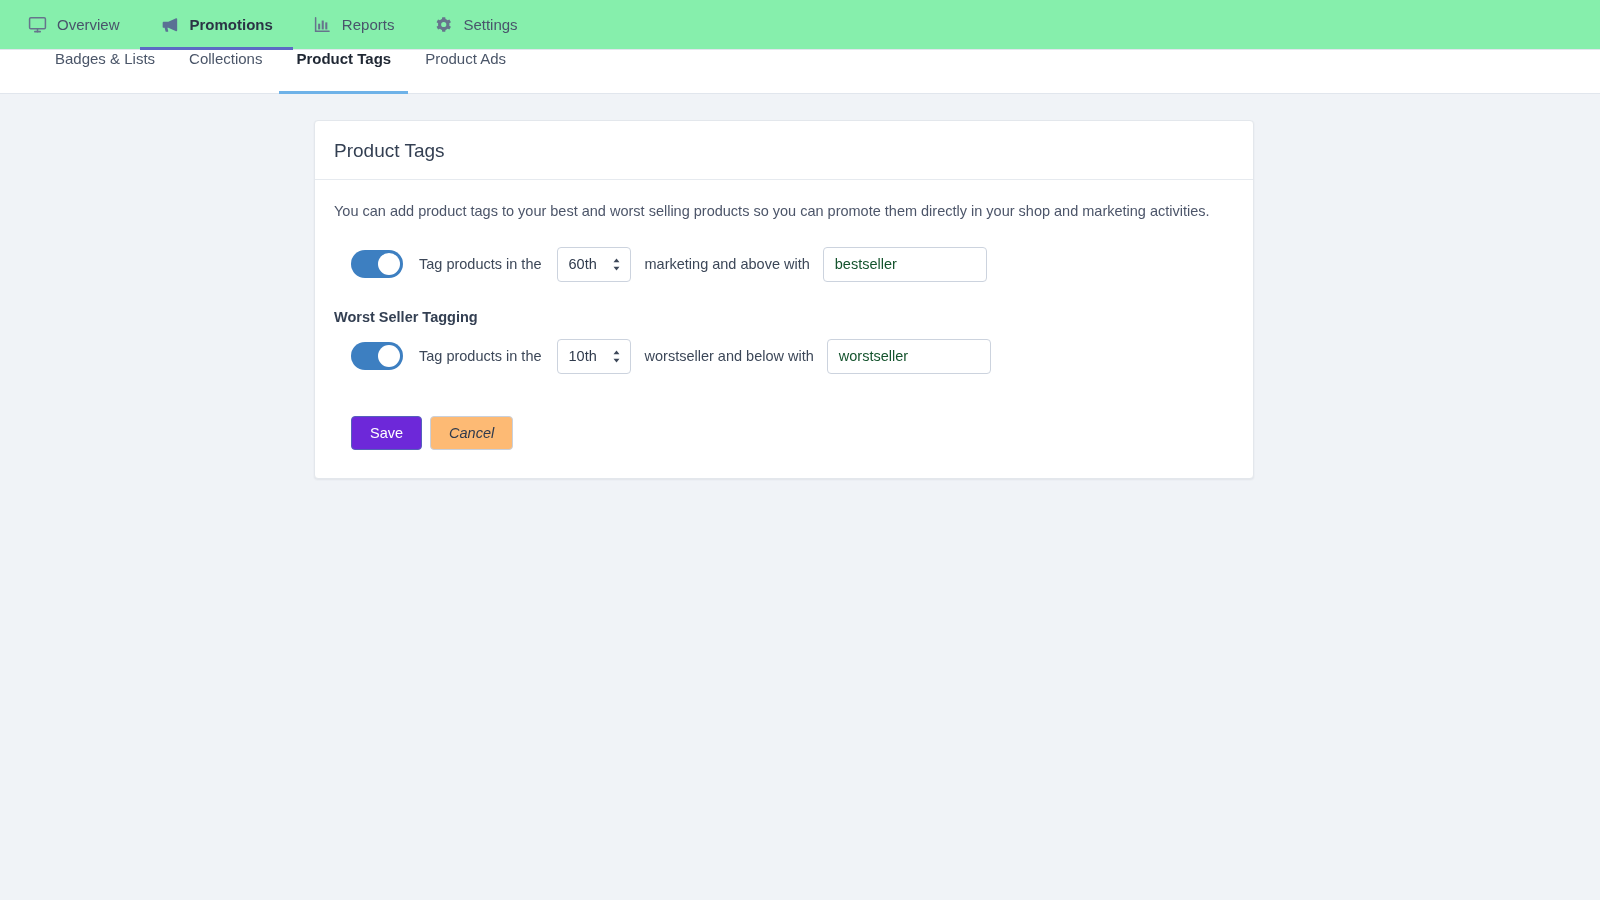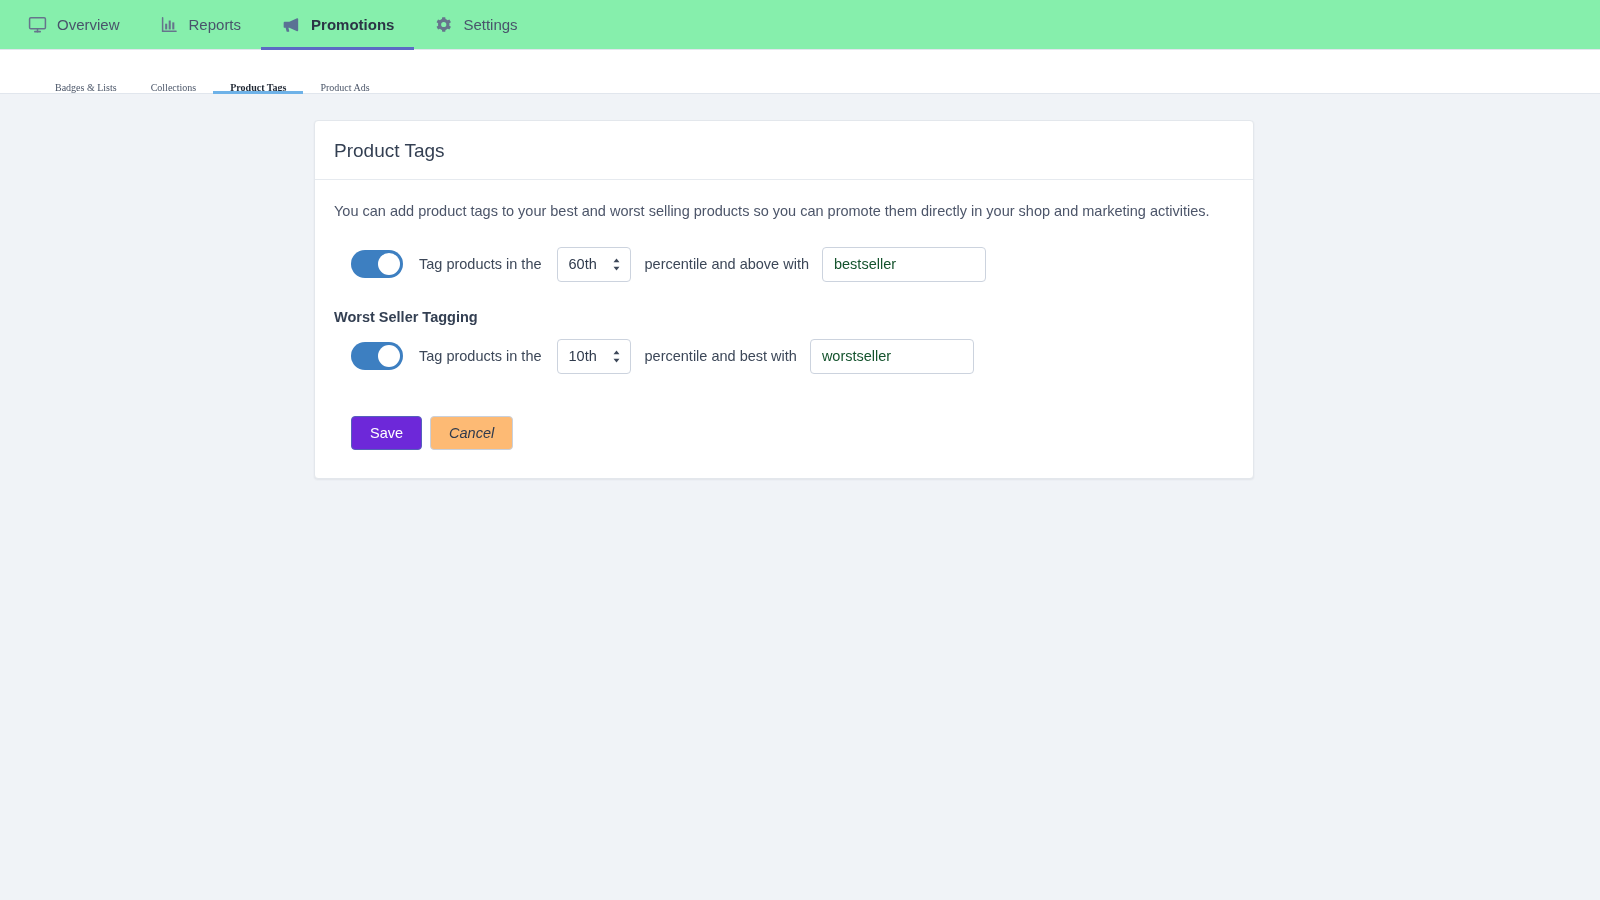--- a/index.html
+++ b/index.html
@@ -46,28 +46,27 @@
   .subnav {
     height: 44px;
     background: #ffffff;
     border-bottom: 1px solid #e1e6ed;
     display: flex;
     align-items: stretch;
     padding-left: 38px;
   }
   .subnav-item {
     display: flex;
-    align-items: flex-end;
+    align-items: flex-start;
     padding: 0 17px;
-    font-size: 10px;
+    font-size: 15px;
     color: #4a5568;
     cursor: pointer;
     position: relative;
     user-select: none;
-    font-family: Liberation Serif, serif;
   }
   .subnav-item.active { color: #1f2733; font-weight: bold; }
   .subnav-item.active::after {
     content: "";
     position: absolute;
     left: 0; right: 0; bottom: -1px;
     height: 3px;
     background: #6eb2e8;
   }
 
@@ -222,45 +221,45 @@
 
   <div class="topnav-item">
     <span>
       <svg width="19" height="19" viewBox="0 0 24 24" fill="none" stroke="#66748c" stroke-width="1.9" stroke-linecap="round" stroke-linejoin="round">
         <rect x="2" y="3.5" width="20" height="14" rx="1.6"></rect>
         <line x1="8.5" y1="21" x2="15.5" y2="21"></line>
         <line x1="12" y1="17.5" x2="12" y2="21"></line>
       </svg>
     </span>
     <span class="tn-label">Overview</span>
+  </div>
+
+  <div class="topnav-item active">
+    <span>
+      <svg width="20" height="20" viewBox="0 0 24 24" fill="#5a7194">
+        <path d="M3.2 9.2v5.1c0 .6.45 1.05 1.05 1.05h1.3l1.1 4.2c.1.4.45.65.85.65h1.5c.6 0 1.02-.55.88-1.12L8.9 15.35h1.1l9.3 4.15c.6.27 1.3-.17 1.3-.85V4.8c0-.68-.7-1.12-1.3-.85L10 8.1H4.25c-.6 0-1.05.47-1.05 1.1z"></path>
+      </svg>
+    </span>
+    <span class="tn-label">Promotions</span>
   </div>
 
   <div class="topnav-item">
     <span>
       <svg width="19" height="19" viewBox="0 0 24 24">
         <g fill="#66748c">
           <rect x="6.5" y="11" width="2.6" height="7.2"></rect>
           <rect x="11" y="7" width="2.6" height="11.2"></rect>
           <rect x="15.5" y="9.3" width="2.6" height="8.9"></rect>
         </g>
         <path d="M3.3 3.6v16.8h17" fill="none" stroke="#66748c" stroke-width="1.9" stroke-linecap="round"></path>
       </svg>
     </span>
     <span class="tn-label">Reports</span>
   </div>
 
-  <div class="topnav-item active">
-    <span>
-      <svg width="20" height="20" viewBox="0 0 24 24" fill="#5a7194">
-        <path d="M3.2 9.2v5.1c0 .6.45 1.05 1.05 1.05h1.3l1.1 4.2c.1.4.45.65.85.65h1.5c.6 0 1.02-.55.88-1.12L8.9 15.35h1.1l9.3 4.15c.6.27 1.3-.17 1.3-.85V4.8c0-.68-.7-1.12-1.3-.85L10 8.1H4.25c-.6 0-1.05.47-1.05 1.1z"></path>
-      </svg>
-    </span>
-    <span class="tn-label">Promotions</span>
-  </div>
-
   <div class="topnav-item">
     <span>
       <svg width="19" height="19" viewBox="0 0 24 24" fill="#66748c">
         <path d="M19.5 12c0-.5-.05-1-.14-1.47l2.02-1.5-1.9-3.3-2.37.93a7.6 7.6 0 0 0-2.55-1.48L14.2 2.7H10.4l-.36 2.48A7.6 7.6 0 0 0 7.5 6.66l-2.37-.93-1.9 3.3 2.02 1.5c-.1.48-.14.97-.14 1.47s.05 1 .14 1.47l-2.02 1.5 1.9 3.3 2.37-.93a7.6 7.6 0 0 0 2.54 1.48l.36 2.48h3.8l.36-2.48a7.6 7.6 0 0 0 2.55-1.48l2.37.93 1.9-3.3-2.02-1.5c.09-.47.14-.97.14-1.47zM12.3 15.3a3.3 3.3 0 1 1 0-6.6 3.3 3.3 0 0 1 0 6.6z"></path>
       </svg>
     </span>
     <span class="tn-label">Settings</span>
   </div>
 </div>
 
@@ -300,21 +299,21 @@
         <div class="select">
           <span>60th</span>
           <span class="chevs">
             <svg width="9" height="15" viewBox="0 0 10 16" fill="#3c4758">
               <path d="M5 1.2 8.3 5.6H1.7z"></path>
               <path d="M5 14.8 1.7 10.4h6.6z"></path>
             </svg>
           </span>
         </div>
 
-        <span class="row-text after">percentile and above with</span>
+        <span class="row-text after">marketing and above with</span>
 
         <div class="tinput">
           <span>bestseller</span>
         </div>
       </div>
 
       <div class="section-title second">Worst Seller Tagging</div>
 
       <div class="row">
         <div class="toggle">
@@ -325,21 +324,21 @@
         <div class="select">
           <span>10th</span>
           <span class="chevs">
             <svg width="9" height="15" viewBox="0 0 10 16" fill="#3c4758">
               <path d="M5 1.2 8.3 5.6H1.7z"></path>
               <path d="M5 14.8 1.7 10.4h6.6z"></path>
             </svg>
           </span>
         </div>
 
-        <span class="row-text after">percentile and best with</span>
+        <span class="row-text after">worstseller and below with</span>
 
         <div class="tinput">
           <span>worstseller</span>
         </div>
       </div>
 
       <div class="actions">
         <div class="btn btn-primary">Save</div>
         <div class="btn btn-secondary">Cancel</div>
       </div>

